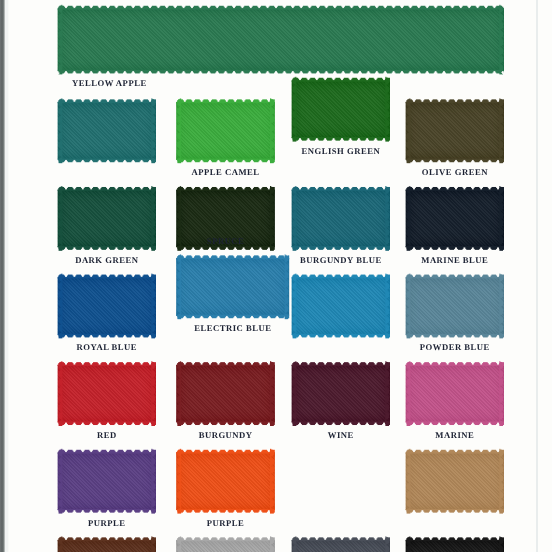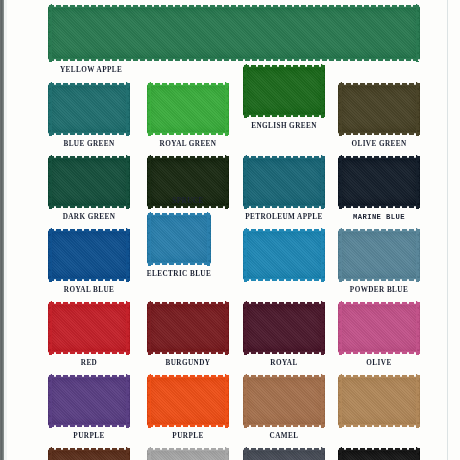--- a/index.html
+++ b/index.html
@@ -151,32 +151,31 @@
     </div>
 
     <div class="cell" style="left:48px; top:82px; width:82px;">
       <div class="swatch" style="height:54px;">
         <div class="swatch-fill" style="background-color: rgb(34, 112, 112); box-shadow: rgb(12, 90, 90) 0px 0px 10px inset;"></div>
         <div class="scallop-top" style="background-image: radial-gradient(circle at 3.5px 4px, rgb(34, 112, 112) 0px, rgb(34, 112, 112) 3.2px, rgba(0, 0, 0, 0) 3.4px);"></div>
         <div class="scallop-bottom" style="background-image: radial-gradient(circle at 3.5px 0px, rgb(34, 112, 112) 0px, rgb(34, 112, 112) 3.2px, rgba(0, 0, 0, 0) 3.4px);"></div>
         <div class="scallop-left" style="background-image: radial-gradient(circle at 4px 3.5px, rgb(34, 112, 112) 0px, rgb(34, 112, 112) 3.2px, rgba(0, 0, 0, 0) 3.4px);"></div>
         <div class="scallop-right" style="background-image: radial-gradient(circle at 0px 3.5px, rgb(34, 112, 112) 0px, rgb(34, 112, 112) 3.2px, rgba(0, 0, 0, 0) 3.4px);"></div>
       </div>
-      <div class="caption" style="top:58px;">BLUE GREEN</div>
     </div>
 
     <div class="cell" style="left:147px; top:82px; width:82px;">
       <div class="swatch" style="height:54px;">
         <div class="swatch-fill" style="background-color: rgb(60, 173, 62); box-shadow: rgb(38, 151, 40) 0px 0px 10px inset;"></div>
         <div class="scallop-top" style="background-image: radial-gradient(circle at 3.5px 4px, rgb(60, 173, 62) 0px, rgb(60, 173, 62) 3.2px, rgba(0, 0, 0, 0) 3.4px);"></div>
         <div class="scallop-bottom" style="background-image: radial-gradient(circle at 3.5px 0px, rgb(60, 173, 62) 0px, rgb(60, 173, 62) 3.2px, rgba(0, 0, 0, 0) 3.4px);"></div>
         <div class="scallop-left" style="background-image: radial-gradient(circle at 4px 3.5px, rgb(60, 173, 62) 0px, rgb(60, 173, 62) 3.2px, rgba(0, 0, 0, 0) 3.4px);"></div>
         <div class="scallop-right" style="background-image: radial-gradient(circle at 0px 3.5px, rgb(60, 173, 62) 0px, rgb(60, 173, 62) 3.2px, rgba(0, 0, 0, 0) 3.4px);"></div>
       </div>
-      <div class="caption" style="top:58px;">ROYAL GREEN</div>
+      <div class="caption" style="top:58px;">APPLE CAMEL</div>
     </div>
 
     <div class="cell" style="left:243px; top:64px; width:82px;">
       <div class="swatch" style="height:54px;">
         <div class="swatch-fill" style="background-color: rgb(30, 107, 30); box-shadow: rgb(8, 85, 8) 0px 0px 10px inset;"></div>
         <div class="scallop-top" style="background-image: radial-gradient(circle at 3.5px 4px, rgb(30, 107, 30) 0px, rgb(30, 107, 30) 3.2px, rgba(0, 0, 0, 0) 3.4px);"></div>
         <div class="scallop-bottom" style="background-image: radial-gradient(circle at 3.5px 0px, rgb(30, 107, 30) 0px, rgb(30, 107, 30) 3.2px, rgba(0, 0, 0, 0) 3.4px);"></div>
         <div class="scallop-left" style="background-image: radial-gradient(circle at 4px 3.5px, rgb(30, 107, 30) 0px, rgb(30, 107, 30) 3.2px, rgba(0, 0, 0, 0) 3.4px);"></div>
         <div class="scallop-right" style="background-image: radial-gradient(circle at 0px 3.5px, rgb(30, 107, 30) 0px, rgb(30, 107, 30) 3.2px, rgba(0, 0, 0, 0) 3.4px);"></div>
       </div>
@@ -217,46 +216,46 @@
     </div>
 
     <div class="cell" style="left:243px; top:155px; width:82px;">
       <div class="swatch" style="height:54px;">
         <div class="swatch-fill" style="background-color: rgb(28, 104, 120); box-shadow: rgb(6, 82, 98) 0px 0px 10px inset;"></div>
         <div class="scallop-top" style="background-image: radial-gradient(circle at 3.5px 4px, rgb(28, 104, 120) 0px, rgb(28, 104, 120) 3.2px, rgba(0, 0, 0, 0) 3.4px);"></div>
         <div class="scallop-bottom" style="background-image: radial-gradient(circle at 3.5px 0px, rgb(28, 104, 120) 0px, rgb(28, 104, 120) 3.2px, rgba(0, 0, 0, 0) 3.4px);"></div>
         <div class="scallop-left" style="background-image: radial-gradient(circle at 4px 3.5px, rgb(28, 104, 120) 0px, rgb(28, 104, 120) 3.2px, rgba(0, 0, 0, 0) 3.4px);"></div>
         <div class="scallop-right" style="background-image: radial-gradient(circle at 0px 3.5px, rgb(28, 104, 120) 0px, rgb(28, 104, 120) 3.2px, rgba(0, 0, 0, 0) 3.4px);"></div>
       </div>
-      <div class="caption" style="top:58px;">PETROLEUM APPLE</div>
+      <div class="caption" style="top:58px;">BURGUNDY BLUE</div>
     </div>
 
     <div class="cell" style="left:338px; top:155px; width:82px;">
       <div class="swatch" style="height:54px;">
         <div class="swatch-fill" style="background-color: rgb(22, 32, 44); box-shadow: rgb(0, 10, 22) 0px 0px 10px inset;"></div>
         <div class="scallop-top" style="background-image: radial-gradient(circle at 3.5px 4px, rgb(22, 32, 44) 0px, rgb(22, 32, 44) 3.2px, rgba(0, 0, 0, 0) 3.4px);"></div>
         <div class="scallop-bottom" style="background-image: radial-gradient(circle at 3.5px 0px, rgb(22, 32, 44) 0px, rgb(22, 32, 44) 3.2px, rgba(0, 0, 0, 0) 3.4px);"></div>
         <div class="scallop-left" style="background-image: radial-gradient(circle at 4px 3.5px, rgb(22, 32, 44) 0px, rgb(22, 32, 44) 3.2px, rgba(0, 0, 0, 0) 3.4px);"></div>
         <div class="scallop-right" style="background-image: radial-gradient(circle at 0px 3.5px, rgb(22, 32, 44) 0px, rgb(22, 32, 44) 3.2px, rgba(0, 0, 0, 0) 3.4px);"></div>
       </div>
-      <div class="caption" style="top:58px;font-family:Liberation Mono, monospace;">MARINE BLUE</div>
+      <div class="caption" style="top:58px;">MARINE BLUE</div>
     </div>
 
     <div class="cell" style="left:48px; top:228px; width:82px;">
       <div class="swatch" style="height:54px;">
         <div class="swatch-fill" style="background-color: rgb(16, 81, 143); box-shadow: rgb(0, 59, 121) 0px 0px 10px inset;"></div>
         <div class="scallop-top" style="background-image: radial-gradient(circle at 3.5px 4px, rgb(16, 81, 143) 0px, rgb(16, 81, 143) 3.2px, rgba(0, 0, 0, 0) 3.4px);"></div>
         <div class="scallop-bottom" style="background-image: radial-gradient(circle at 3.5px 0px, rgb(16, 81, 143) 0px, rgb(16, 81, 143) 3.2px, rgba(0, 0, 0, 0) 3.4px);"></div>
         <div class="scallop-left" style="background-image: radial-gradient(circle at 4px 3.5px, rgb(16, 81, 143) 0px, rgb(16, 81, 143) 3.2px, rgba(0, 0, 0, 0) 3.4px);"></div>
         <div class="scallop-right" style="background-image: radial-gradient(circle at 0px 3.5px, rgb(16, 81, 143) 0px, rgb(16, 81, 143) 3.2px, rgba(0, 0, 0, 0) 3.4px);"></div>
       </div>
       <div class="caption" style="top:58px;">ROYAL BLUE</div>
     </div>
 
-    <div class="cell" style="left:147px; top:212px; width:64px;">
+    <div class="cell" style="left:147px; top:212px; width:94px;">
       <div class="swatch" style="height:54px;">
         <div class="swatch-fill" style="background-color: rgb(43, 127, 172); box-shadow: rgb(21, 105, 150) 0px 0px 10px inset;"></div>
         <div class="scallop-top" style="background-image: radial-gradient(circle at 3.5px 4px, rgb(43, 127, 172) 0px, rgb(43, 127, 172) 3.2px, rgba(0, 0, 0, 0) 3.4px);"></div>
         <div class="scallop-bottom" style="background-image: radial-gradient(circle at 3.5px 0px, rgb(43, 127, 172) 0px, rgb(43, 127, 172) 3.2px, rgba(0, 0, 0, 0) 3.4px);"></div>
         <div class="scallop-left" style="background-image: radial-gradient(circle at 4px 3.5px, rgb(43, 127, 172) 0px, rgb(43, 127, 172) 3.2px, rgba(0, 0, 0, 0) 3.4px);"></div>
         <div class="scallop-right" style="background-image: radial-gradient(circle at 0px 3.5px, rgb(43, 127, 172) 0px, rgb(43, 127, 172) 3.2px, rgba(0, 0, 0, 0) 3.4px);"></div>
       </div>
       <div class="caption" style="top:58px;">ELECTRIC BLUE</div>
     </div>
 
@@ -304,32 +303,32 @@
     </div>
 
     <div class="cell" style="left:243px; top:301px; width:82px;">
       <div class="swatch" style="height:54px;">
         <div class="swatch-fill" style="background-color: rgb(77, 27, 46); box-shadow: rgb(55, 5, 24) 0px 0px 10px inset;"></div>
         <div class="scallop-top" style="background-image: radial-gradient(circle at 3.5px 4px, rgb(77, 27, 46) 0px, rgb(77, 27, 46) 3.2px, rgba(0, 0, 0, 0) 3.4px);"></div>
         <div class="scallop-bottom" style="background-image: radial-gradient(circle at 3.5px 0px, rgb(77, 27, 46) 0px, rgb(77, 27, 46) 3.2px, rgba(0, 0, 0, 0) 3.4px);"></div>
         <div class="scallop-left" style="background-image: radial-gradient(circle at 4px 3.5px, rgb(77, 27, 46) 0px, rgb(77, 27, 46) 3.2px, rgba(0, 0, 0, 0) 3.4px);"></div>
         <div class="scallop-right" style="background-image: radial-gradient(circle at 0px 3.5px, rgb(77, 27, 46) 0px, rgb(77, 27, 46) 3.2px, rgba(0, 0, 0, 0) 3.4px);"></div>
       </div>
-      <div class="caption" style="top:58px;">ROYAL</div>
+      <div class="caption" style="top:58px;">WINE</div>
     </div>
 
     <div class="cell" style="left:338px; top:301px; width:82px;">
       <div class="swatch" style="height:54px;">
         <div class="swatch-fill" style="background-color: rgb(194, 83, 138); box-shadow: rgb(172, 61, 116) 0px 0px 10px inset;"></div>
         <div class="scallop-top" style="background-image: radial-gradient(circle at 3.5px 4px, rgb(194, 83, 138) 0px, rgb(194, 83, 138) 3.2px, rgba(0, 0, 0, 0) 3.4px);"></div>
         <div class="scallop-bottom" style="background-image: radial-gradient(circle at 3.5px 0px, rgb(194, 83, 138) 0px, rgb(194, 83, 138) 3.2px, rgba(0, 0, 0, 0) 3.4px);"></div>
         <div class="scallop-left" style="background-image: radial-gradient(circle at 4px 3.5px, rgb(194, 83, 138) 0px, rgb(194, 83, 138) 3.2px, rgba(0, 0, 0, 0) 3.4px);"></div>
         <div class="scallop-right" style="background-image: radial-gradient(circle at 0px 3.5px, rgb(194, 83, 138) 0px, rgb(194, 83, 138) 3.2px, rgba(0, 0, 0, 0) 3.4px);"></div>
       </div>
-      <div class="caption" style="top:58px;">OLIVE</div>
+      <div class="caption" style="top:58px;">MARINE</div>
     </div>
 
     <div class="cell" style="left:48px; top:374px; width:82px;">
       <div class="swatch" style="height:54px;">
         <div class="swatch-fill" style="background-color: rgb(91, 64, 132); box-shadow: rgb(69, 42, 110) 0px 0px 10px inset;"></div>
         <div class="scallop-top" style="background-image: radial-gradient(circle at 3.5px 4px, rgb(91, 64, 132) 0px, rgb(91, 64, 132) 3.2px, rgba(0, 0, 0, 0) 3.4px);"></div>
         <div class="scallop-bottom" style="background-image: radial-gradient(circle at 3.5px 0px, rgb(91, 64, 132) 0px, rgb(91, 64, 132) 3.2px, rgba(0, 0, 0, 0) 3.4px);"></div>
         <div class="scallop-left" style="background-image: radial-gradient(circle at 4px 3.5px, rgb(91, 64, 132) 0px, rgb(91, 64, 132) 3.2px, rgba(0, 0, 0, 0) 3.4px);"></div>
         <div class="scallop-right" style="background-image: radial-gradient(circle at 0px 3.5px, rgb(91, 64, 132) 0px, rgb(91, 64, 132) 3.2px, rgba(0, 0, 0, 0) 3.4px);"></div>
       </div>
@@ -340,30 +339,20 @@
       <div class="swatch" style="height:54px;">
         <div class="swatch-fill" style="background-color: rgb(238, 80, 24); box-shadow: rgb(216, 58, 2) 0px 0px 10px inset;"></div>
         <div class="scallop-top" style="background-image: radial-gradient(circle at 3.5px 4px, rgb(238, 80, 24) 0px, rgb(238, 80, 24) 3.2px, rgba(0, 0, 0, 0) 3.4px);"></div>
         <div class="scallop-bottom" style="background-image: radial-gradient(circle at 3.5px 0px, rgb(238, 80, 24) 0px, rgb(238, 80, 24) 3.2px, rgba(0, 0, 0, 0) 3.4px);"></div>
         <div class="scallop-left" style="background-image: radial-gradient(circle at 4px 3.5px, rgb(238, 80, 24) 0px, rgb(238, 80, 24) 3.2px, rgba(0, 0, 0, 0) 3.4px);"></div>
         <div class="scallop-right" style="background-image: radial-gradient(circle at 0px 3.5px, rgb(238, 80, 24) 0px, rgb(238, 80, 24) 3.2px, rgba(0, 0, 0, 0) 3.4px);"></div>
       </div>
       <div class="caption" style="top:58px;">PURPLE</div>
     </div>
 
-    <div class="cell" style="left:243px; top:374px; width:82px;">
-      <div class="swatch" style="height:54px;">
-        <div class="swatch-fill" style="background-color: rgb(165, 114, 79); box-shadow: rgb(143, 92, 57) 0px 0px 10px inset;"></div>
-        <div class="scallop-top" style="background-image: radial-gradient(circle at 3.5px 4px, rgb(165, 114, 79) 0px, rgb(165, 114, 79) 3.2px, rgba(0, 0, 0, 0) 3.4px);"></div>
-        <div class="scallop-bottom" style="background-image: radial-gradient(circle at 3.5px 0px, rgb(165, 114, 79) 0px, rgb(165, 114, 79) 3.2px, rgba(0, 0, 0, 0) 3.4px);"></div>
-        <div class="scallop-left" style="background-image: radial-gradient(circle at 4px 3.5px, rgb(165, 114, 79) 0px, rgb(165, 114, 79) 3.2px, rgba(0, 0, 0, 0) 3.4px);"></div>
-        <div class="scallop-right" style="background-image: radial-gradient(circle at 0px 3.5px, rgb(165, 114, 79) 0px, rgb(165, 114, 79) 3.2px, rgba(0, 0, 0, 0) 3.4px);"></div>
-      </div>
-      <div class="caption" style="top:58px;">CAMEL</div>
-    </div>
 
     <div class="cell" style="left:338px; top:374px; width:82px;">
       <div class="swatch" style="height:54px;">
         <div class="swatch-fill" style="background-color: rgb(177, 136, 90); box-shadow: rgb(155, 114, 68) 0px 0px 10px inset;"></div>
         <div class="scallop-top" style="background-image: radial-gradient(circle at 3.5px 4px, rgb(177, 136, 90) 0px, rgb(177, 136, 90) 3.2px, rgba(0, 0, 0, 0) 3.4px);"></div>
         <div class="scallop-bottom" style="background-image: radial-gradient(circle at 3.5px 0px, rgb(177, 136, 90) 0px, rgb(177, 136, 90) 3.2px, rgba(0, 0, 0, 0) 3.4px);"></div>
         <div class="scallop-left" style="background-image: radial-gradient(circle at 4px 3.5px, rgb(177, 136, 90) 0px, rgb(177, 136, 90) 3.2px, rgba(0, 0, 0, 0) 3.4px);"></div>
         <div class="scallop-right" style="background-image: radial-gradient(circle at 0px 3.5px, rgb(177, 136, 90) 0px, rgb(177, 136, 90) 3.2px, rgba(0, 0, 0, 0) 3.4px);"></div>
       </div>
     </div>

